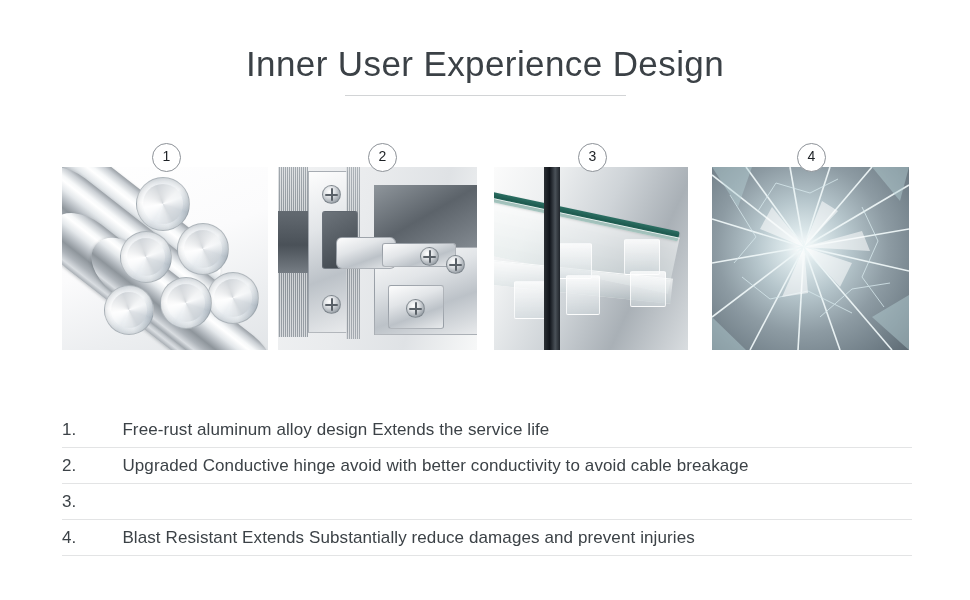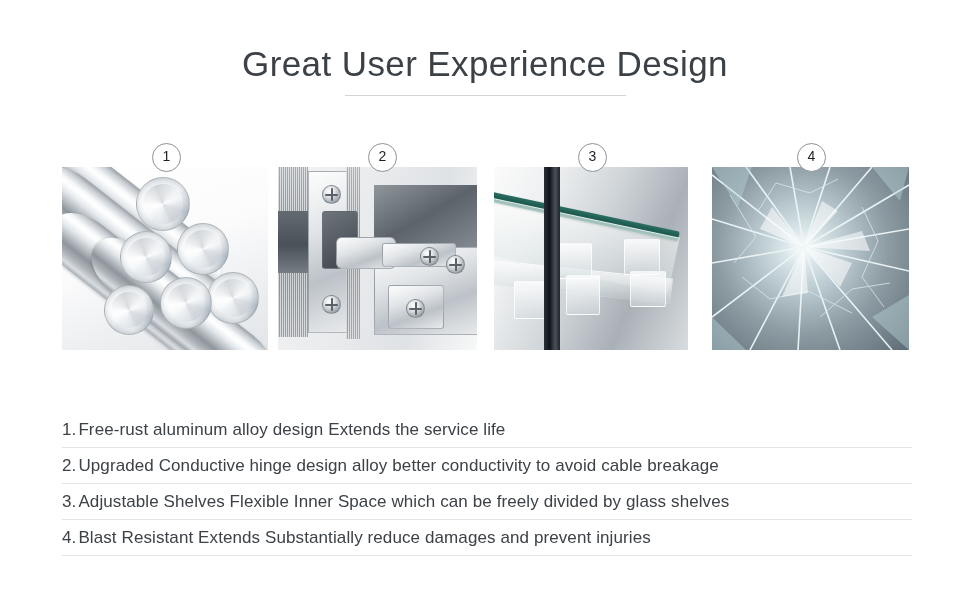--- a/index.html
+++ b/index.html
@@ -203,28 +203,28 @@
     position: relative;
     height: 35px;
     border-bottom: 1px solid #e3e4e5;
     display: flex;
     align-items: center;
     font-size: 17px;
     color: #3c4247;
     letter-spacing: 0.1px;
   }
   .feature-index { margin-right: 2px; }
-  .feature-text  { white-space: nowrap; }
+  .feature-text  { white-space: nowrap; margin-left: 44px; }
 </style>
 </head>
 <body>
 
 <div id="page">
 
-  <div class="title">Great User Experience Design</div>
+  <div class="title">Inner User Experience Design</div>
   <div class="title-rule"></div>
 
   <div class="panels">
 
     <div class="panel panel-1">
       <div class="photo alu-bg">
         <div class="bar" style="left:-70px; top:12px; width:250px; height:56px; transform:rotate(38deg);"></div>
         <div class="bar" style="left:-52px; top:58px; width:250px; height:56px; transform:rotate(38deg);"></div>
         <div class="bar" style="left:-36px; top:104px; width:250px; height:56px; transform:rotate(38deg);"></div>
         <div class="bar" style="left:10px;  top:120px; width:220px; height:52px; transform:rotate(38deg);"></div>
@@ -330,25 +330,24 @@
   <div class="badge badge-3">3</div>
   <div class="badge badge-4">4</div>
 
   <div class="features">
     <div class="feature-row">
       <span class="feature-index">1.</span>
       <span class="feature-text">Free-rust aluminum alloy design Extends the service life</span>
     </div>
     <div class="feature-row">
       <span class="feature-index">2.</span>
-      <span class="feature-text">Upgraded Conductive hinge design alloy better conductivity to avoid cable breakage</span>
+      <span class="feature-text">Upgraded Conductive hinge avoid with better conductivity to avoid cable breakage</span>
     </div>
     <div class="feature-row">
       <span class="feature-index">3.</span>
-      <span class="feature-text">Adjustable Shelves Flexible Inner Space which can be freely divided by glass shelves</span>
     </div>
     <div class="feature-row">
       <span class="feature-index">4.</span>
       <span class="feature-text">Blast Resistant Extends Substantially reduce damages and prevent injuries</span>
     </div>
   </div>
 
 </div>
 
 </body></html>

